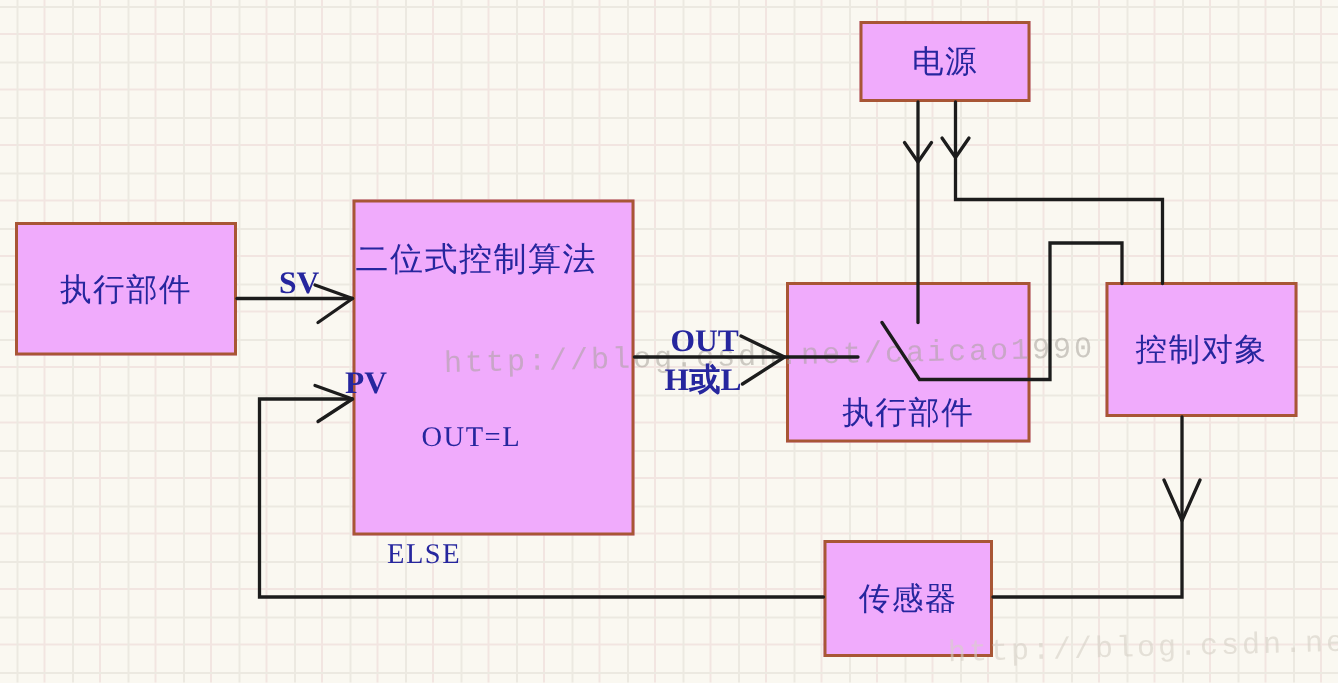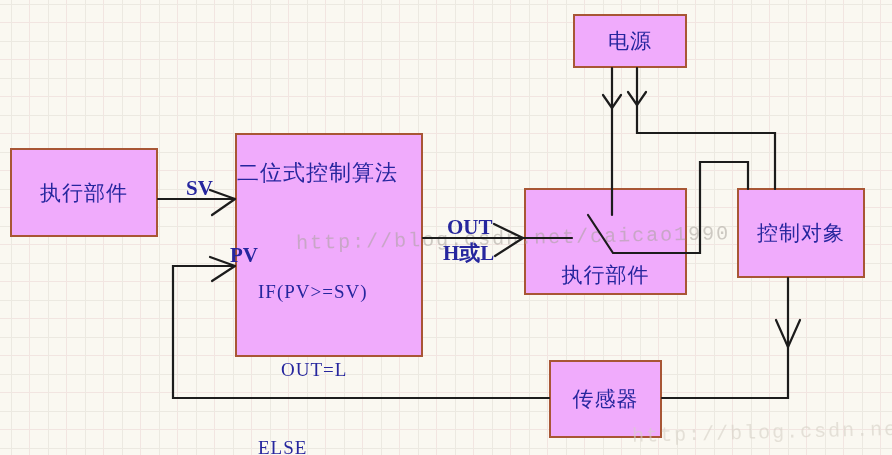--- a/index.html
+++ b/index.html
@@ -58,21 +58,20 @@
 <div class="watermark" id="wm-main">http://blog.csdn.net/caicao1990</div>
 <div class="watermark" id="wm-bottom">http://blog.csdn.net/caica</div>
 
 <div class="box" id="box-user">
   <span>执行部件</span>
 </div>
 
 <div class="box" id="box-algo">
   <div class="algo-title">二位式控制算法</div>
   <div class="algo-code">
-    <div>IF(PV&gt;=SV)</div>
     <div>    OUT=L</div>
     <div>ELSE</div>
     
   </div>
 </div>
 
 <div class="box" id="box-power">
   <span>电源</span>
 </div>
 

